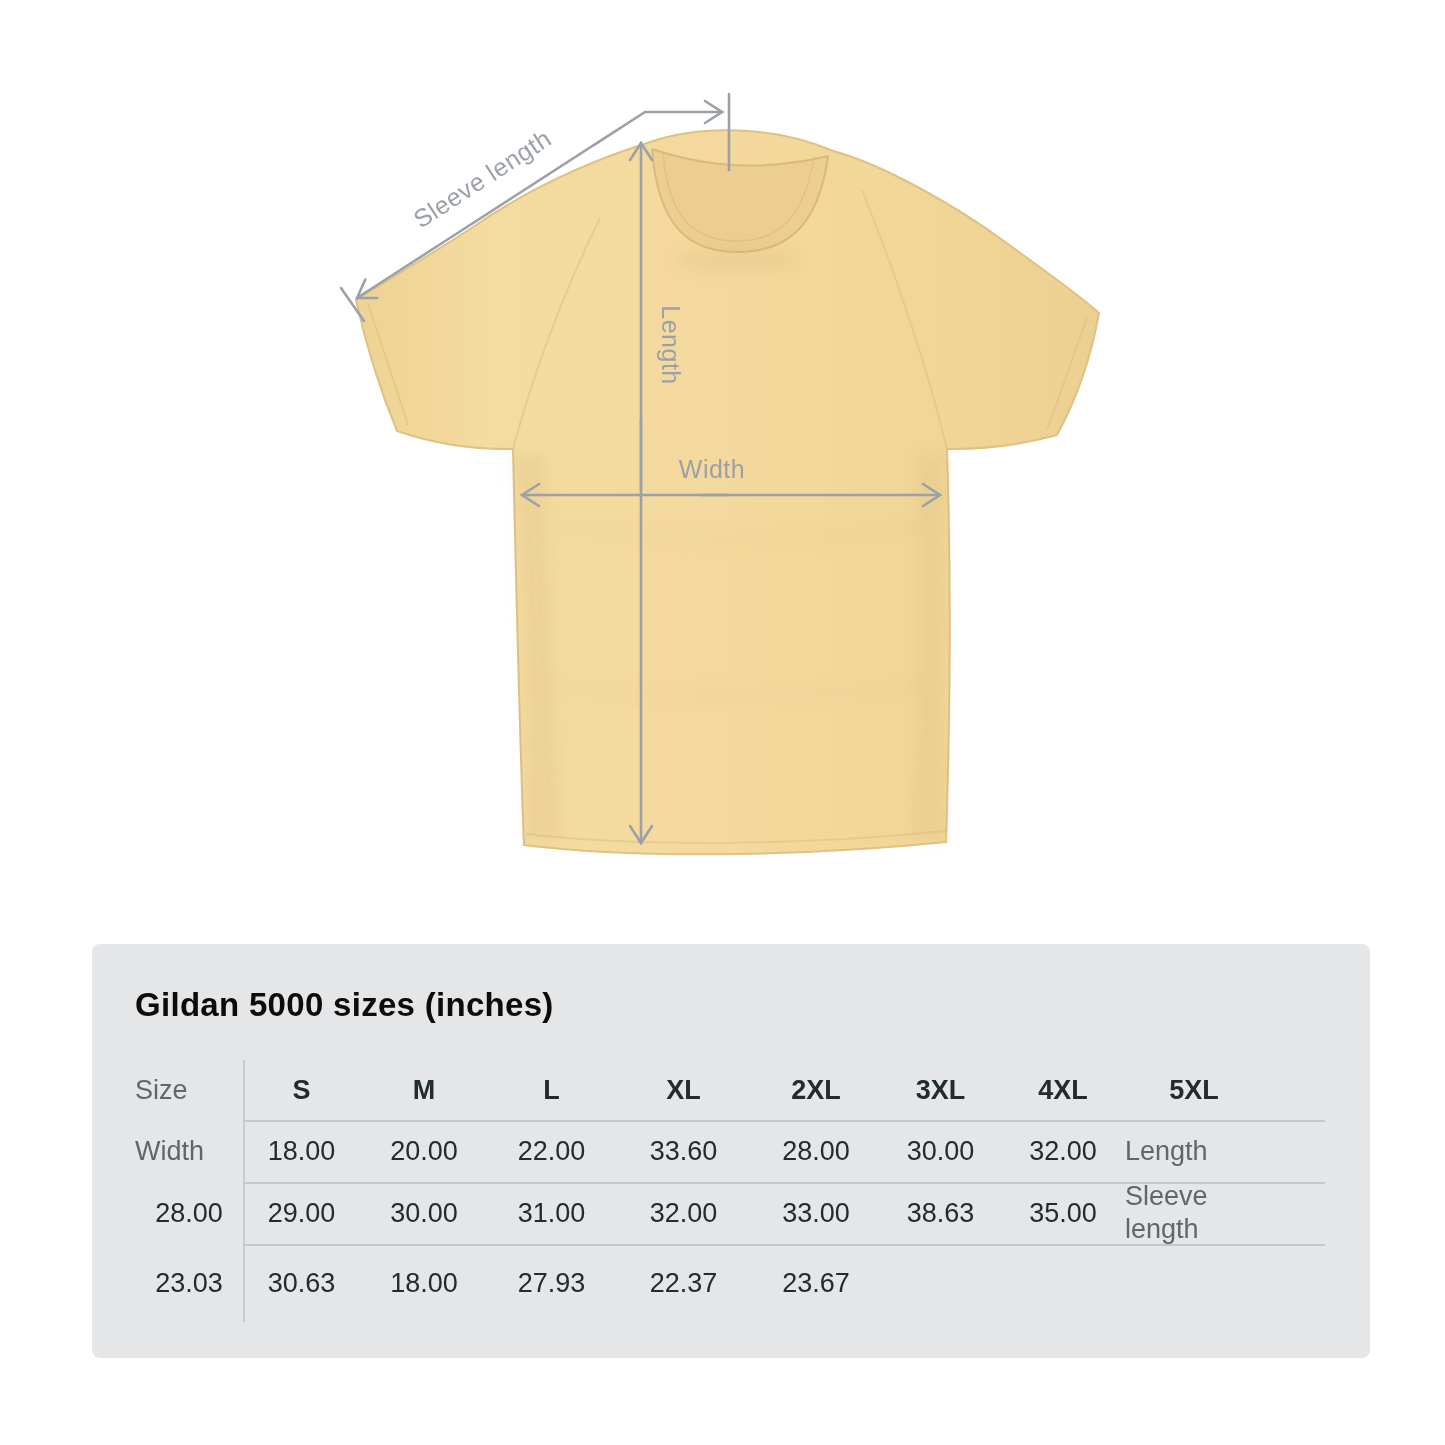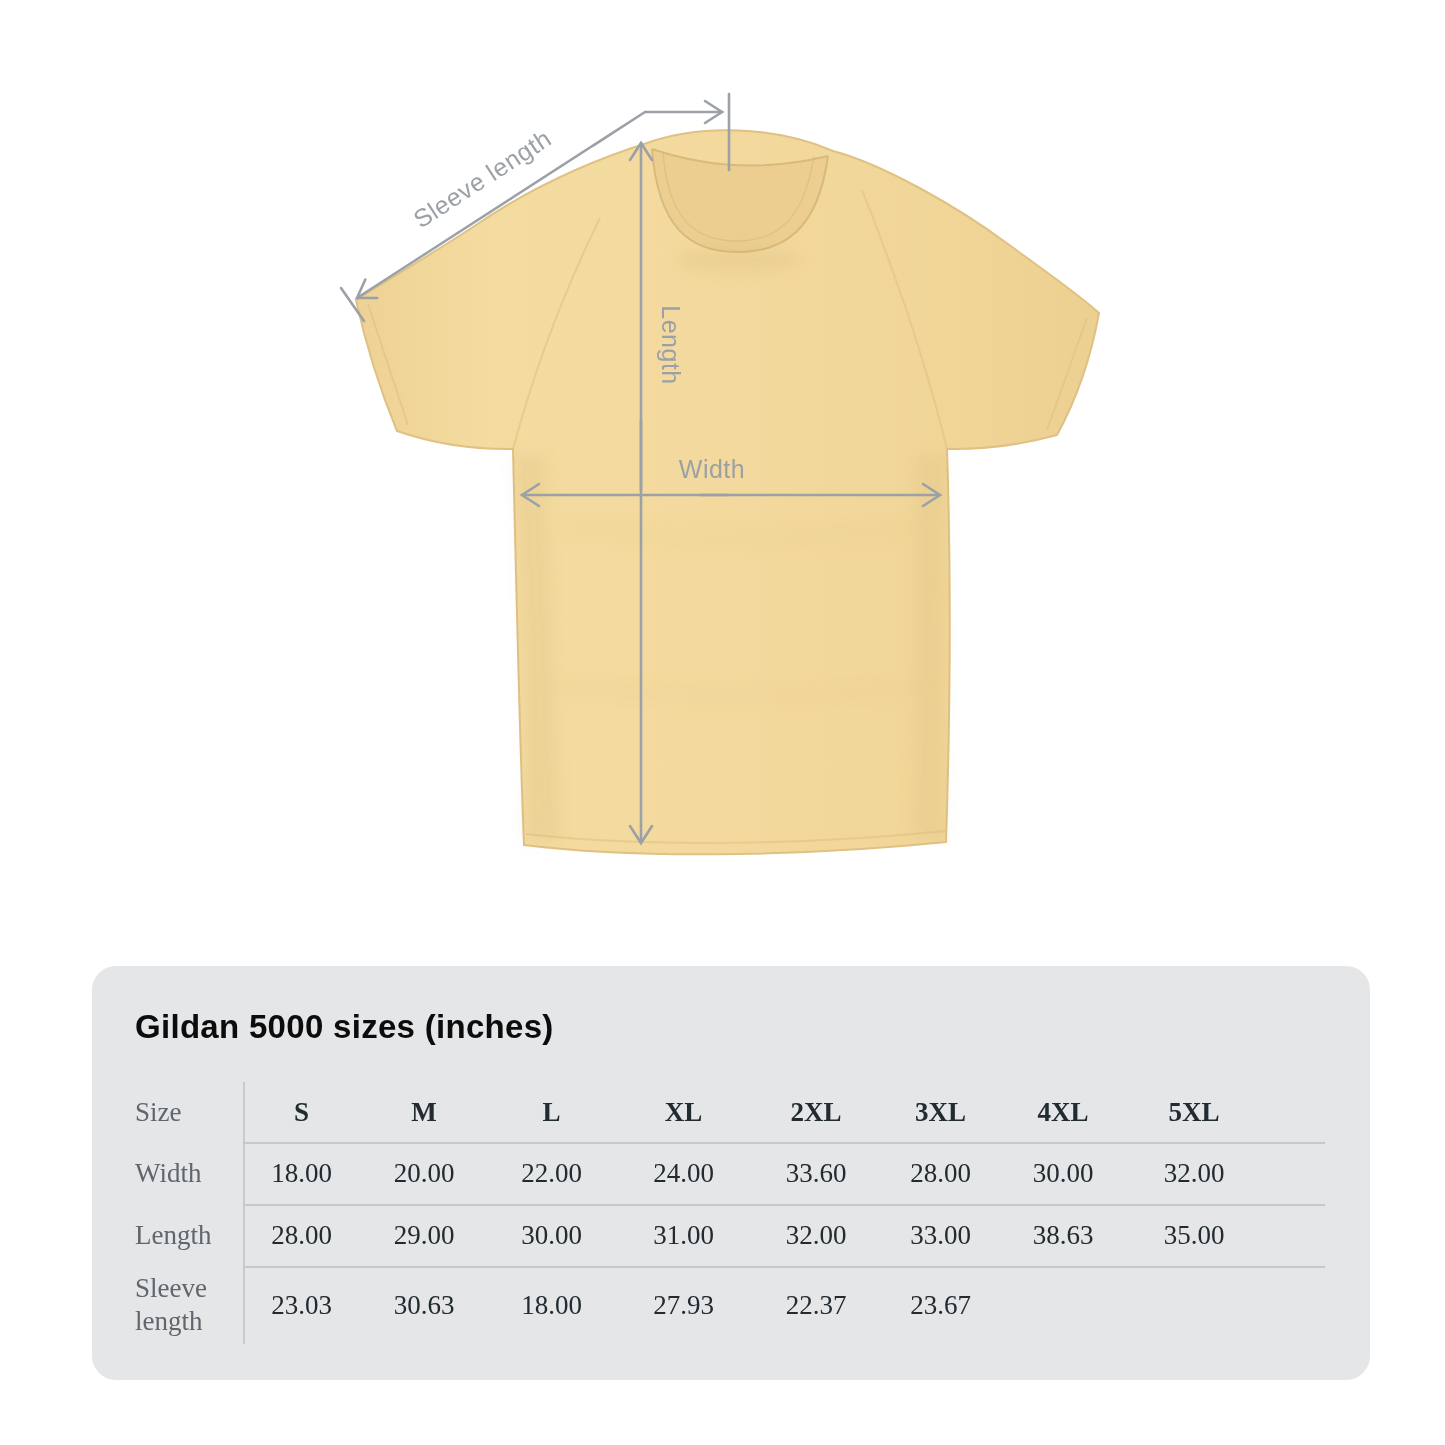--- a/index.html
+++ b/index.html
@@ -5,36 +5,36 @@
   html,body{margin:0;padding:0;background:#fff;}
   .stage{
     position:relative;width:1445px;height:1445px;background:#ffffff;
     font-family:"Liberation Sans",sans-serif;overflow:hidden;
   }
   svg.diagram{position:absolute;left:0;top:0;display:block;}
   .ann-text{fill:#9ba1a7;font-size:25px;letter-spacing:.5px;font-family:"Liberation Sans",sans-serif;}
 
   .panel{
     position:absolute;left:92px;top:944px;width:1278px;height:414px;
-    background:#e4e6e8;border-radius:24px;margin-top:22px;
+    background:#e4e6e8;border-radius:8px;
   }
   .title{
     position:absolute;left:43px;top:42px;margin:0;
     font-size:33px;font-weight:800;color:#0c0c0c;letter-spacing:.3px;
   }
   .vline{position:absolute;left:151px;top:116px;width:2px;height:262px;background:#c9cccf;}
   .hline{position:absolute;left:151px;width:1082px;height:2px;background:#c5c8cb;}
   .h1{top:176px}.h2{top:238px}.h3{top:300px}
   .grid{
     position:absolute;left:43px;top:116px;display:grid;
     grid-template-columns:108px 117px 128px 127px 137px 128px 121px 124px 138px;
     grid-template-rows:60px 62px 62px 78px;
   }
   .cell{display:flex;align-items:center;justify-content:center;
-        font-size:27px;color:#222b30;font-family:Liberation Serif, serif;}
+        font-size:27px;color:#222b30;}
   .lbl{justify-content:flex-start;color:#5f666c;line-height:1.22;}
   .hdr{font-weight:700;}
 </style>
 </head>
 <body>
 
 <div class="stage">
 
   <svg class="diagram" width="1445" height="944" viewBox="0 0 1445 944">
     <defs>
@@ -123,21 +123,20 @@
       <div class="cell hdr">XL</div>
       <div class="cell hdr">2XL</div>
       <div class="cell hdr">3XL</div>
       <div class="cell hdr">4XL</div>
       <div class="cell hdr">5XL</div>
 
       <div class="cell lbl">Width</div>
       <div class="cell val">18.00</div>
       <div class="cell val">20.00</div>
       <div class="cell val">22.00</div>
-      <div class="cell val">24.00</div>
       <div class="cell val">33.60</div>
       <div class="cell val">28.00</div>
       <div class="cell val">30.00</div>
       <div class="cell val">32.00</div>
 
       <div class="cell lbl">Length</div>
       <div class="cell val">28.00</div>
       <div class="cell val">29.00</div>
       <div class="cell val">30.00</div>
       <div class="cell val">31.00</div>

